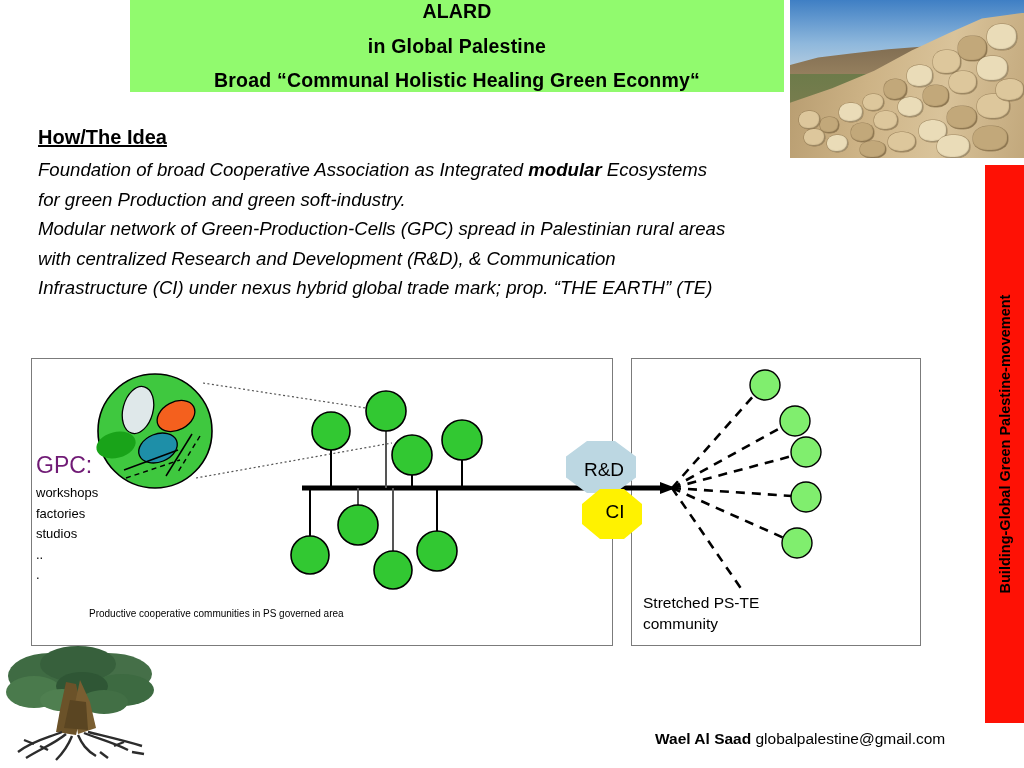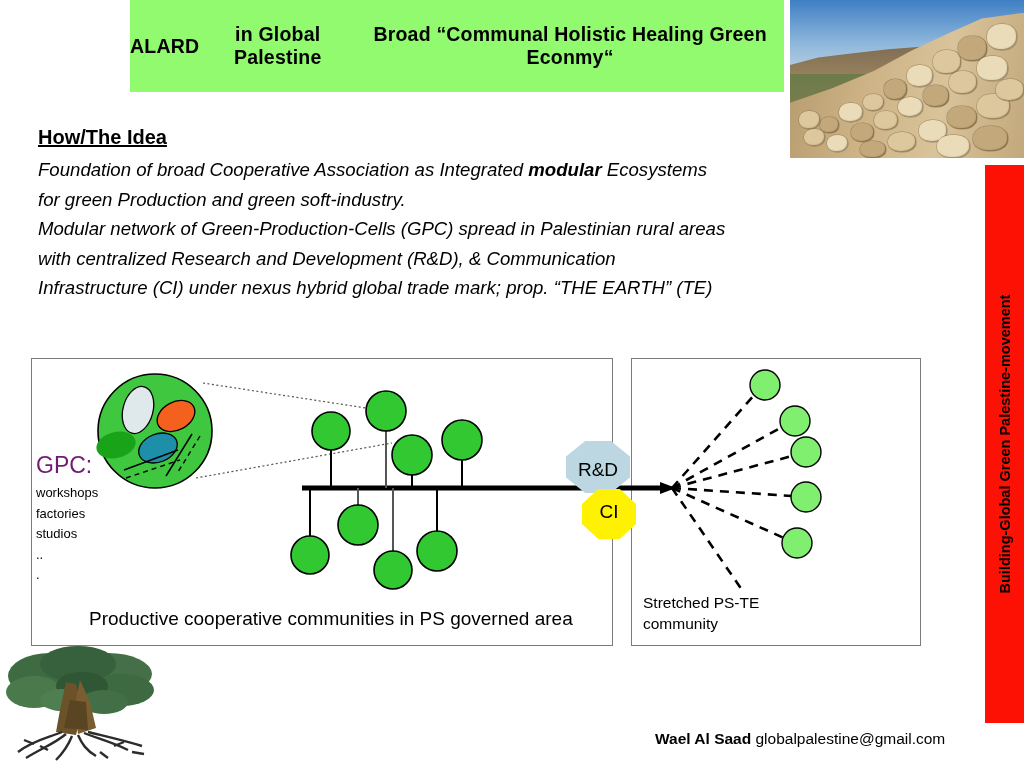--- a/index.html
+++ b/index.html
@@ -2,21 +2,21 @@
 <html><head>
 <meta charset="utf-8">
 <style>
   html,body{margin:0;padding:0;}
   body{width:1024px;height:768px;background:#ffffff;
        font-family:"Liberation Sans",sans-serif;overflow:hidden;position:relative;}
   .abs{position:absolute;}
 
   
   #title-banner{left:130px;top:0;width:654px;height:92px;background:#91fa6e;
-      display:flex;flex-direction:row;align-items:center;justify-content:space-between;}
+      display:flex;flex-direction:column;align-items:center;justify-content:space-between;}
   #title-banner div{font-weight:bold;font-size:19.5px;color:#000;line-height:23px;
       text-align:center;letter-spacing:.2px;}
 
   
   #stone-photo{left:790px;top:0;width:234px;height:158px;overflow:hidden;}
   .sky{position:absolute;left:0;top:0;width:100%;height:46%;
        background:linear-gradient(#3f7fc4,#8fb8dc 60%,#b9cfe0);}
   .hill{position:absolute;left:0;top:26%;width:100%;height:26%;
        background:linear-gradient(#7d6a50,#9a8461);
        clip-path:polygon(0 58%,12% 40%,26% 30%,42% 20%,60% 12%,78% 16%,100% 8%,100% 100%,0 100%);}
@@ -48,27 +48,27 @@
       border:1.4px solid #7b7b7b;background:#fff;}
   #right-panel{left:631px;top:358px;width:288px;height:286px;
       border:1.4px solid #7b7b7b;background:#fff;}
 
   
   #gpc-cell{left:96px;top:372px;width:118px;height:118px;}
   #gpc-label{left:36px;top:452px;font-size:23px;color:#701a75;}
   #gpc-list{left:36px;top:483px;font-size:13px;color:#000;line-height:20.5px;}
 
   
-  #left-caption{left:89px;top:608px;font-size:19px;color:#000;}
+  #left-caption{left:89px;top:608px;font-size:10px;color:#000;}
   #right-caption{left:643px;top:592px;font-size:15.5px;color:#000000;line-height:21px;}
 
   
   .octagon{position:absolute;display:flex;align-items:center;justify-content:center;
       font-size:19px;color:#000;
-      clip-path:polygon(30% 0,70% 0,100% 30%,100% 70%,70% 100%,30% 100%,0 70%,0 30%);}
+      clip-path:polygon(30% 0,70% 0,100% 30%,100% 70%,70% 100%,30% 100%,0 70%,0 30%);padding-left:6px;}
   #rd-node{left:566px;top:441px;width:64px;height:52px;background:#bcd7e2;}
   #rd-node span{position:relative;top:3px;}
   #ci-node{left:582px;top:489px;width:54px;height:50px;background:#fff200;}
   #ci-node span{position:relative;top:-2px;}
 
   
   #olive-tree{left:4px;top:640px;width:160px;height:124px;}
 
   
   #footer{left:655px;top:730px;font-size:15.5px;color:#000;}

